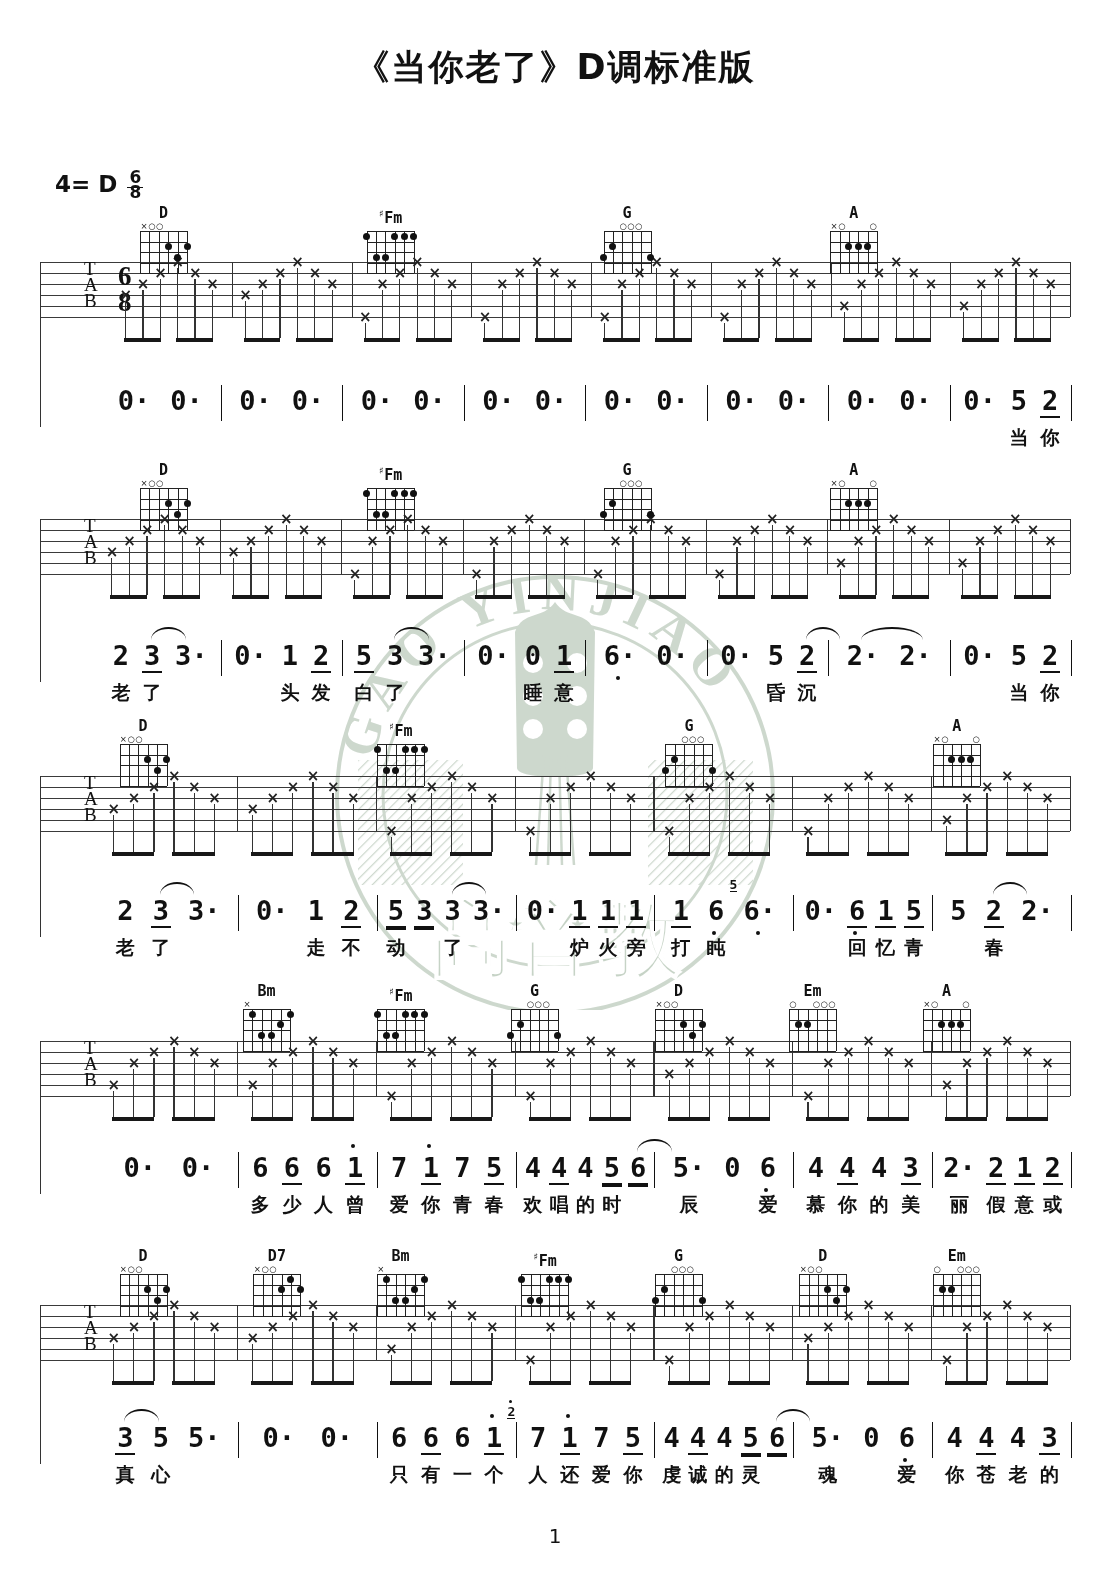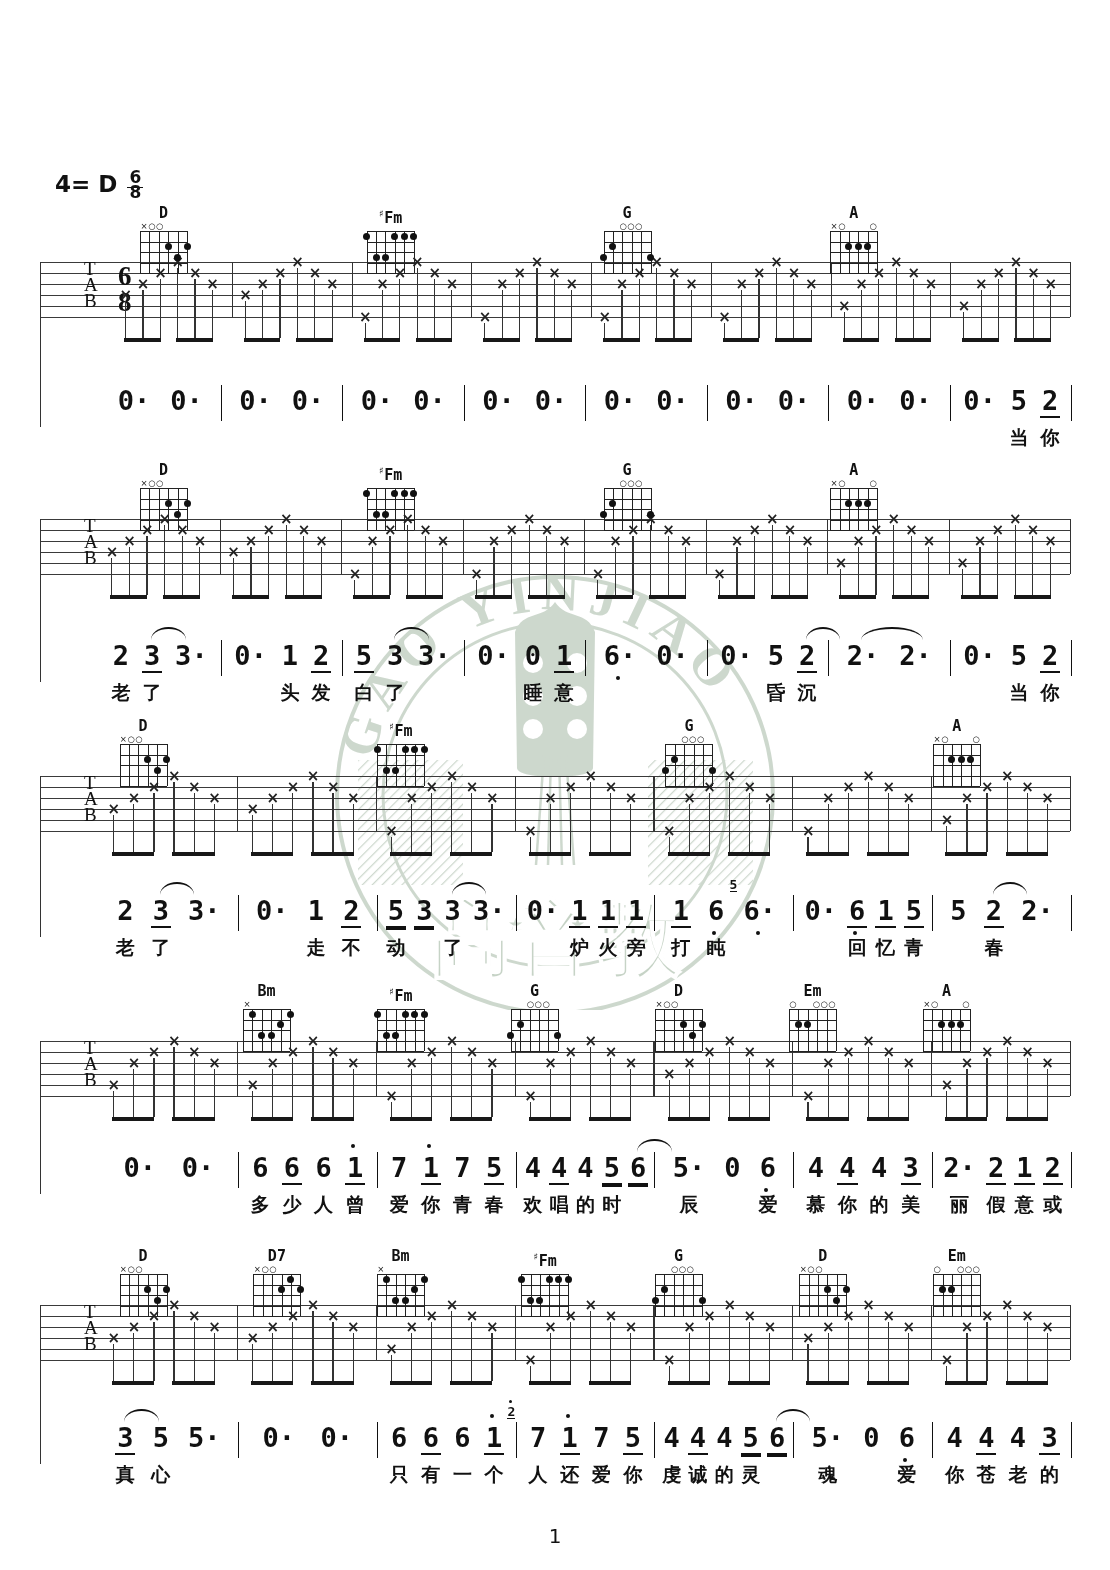--- a/index.html
+++ b/index.html
@@ -55,20 +55,21 @@
   .ghidot{position:absolute;top:-5px;left:50%;width:3px;height:3px;margin-left:-2px;border-radius:50%;background:#111;}
   
   #wm{position:absolute;left:330px;top:560px;z-index:0;opacity:0.5;}
   .pagenum{position:absolute;bottom:22px;left:0;width:100%;text-align:center;font-size:20px;z-index:3;}
 </style>
 </head>
 <body>
 
 <div id="page">
 
+  <div class="title">《当你老了》D调标准版</div>
 
 
   <div class="keysig">
     <span>4= D</span><span class="meter"><span class="mtop">6</span><br><span>8</span></span>
   </div>
 
   <svg id="wm" width="450" height="450" viewBox="0 0 450 450">
     <defs>
       <pattern id="hatch" width="7" height="7" patternTransform="rotate(45)" patternUnits="userSpaceOnUse">
         <rect width="7" height="7" fill="none"></rect>

